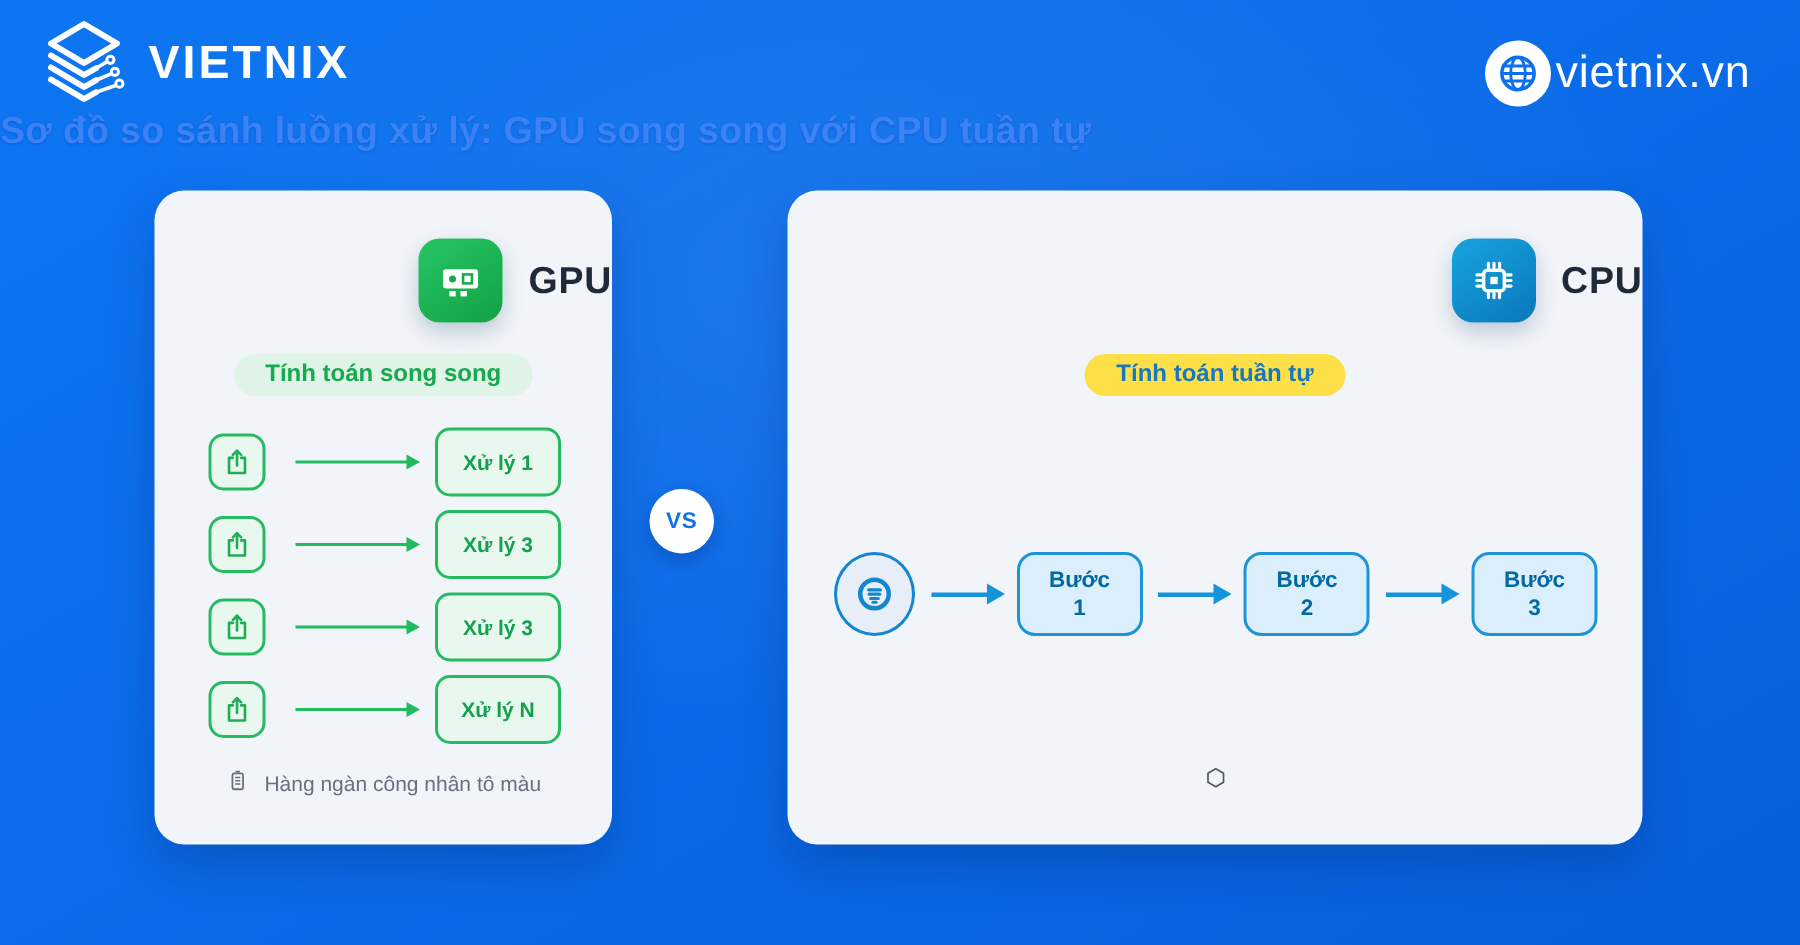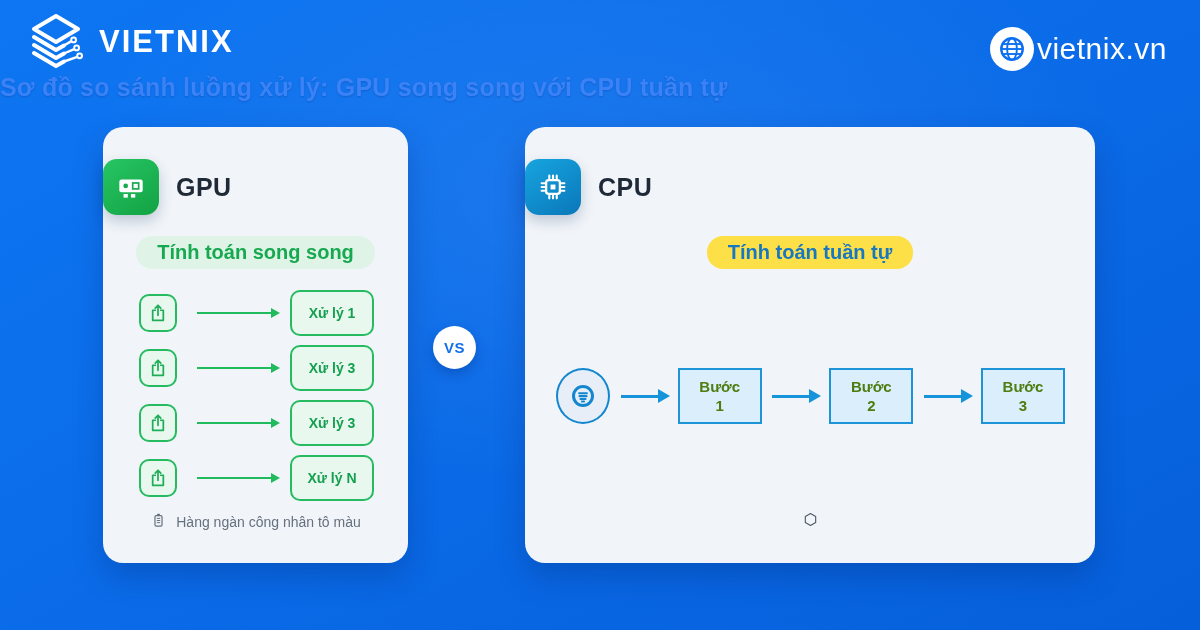--- a/index.html
+++ b/index.html
@@ -26,29 +26,29 @@
   .page-title { position:absolute; top:73px; left:0; right:0; 
     color:#3b82f6; font-size:25px; font-weight:bold; letter-spacing:.2px;
     text-shadow:0 1px 2px rgba(0,40,120,.25); }
 
   
   .card { position:absolute; top:127px; height:436px; background:#f1f5f9;
     border-radius:20px; box-shadow:0 14px 30px rgba(3,40,110,.28); }
   .card.gpu { left:103px; width:305px; }
   .card.cpu { left:525px; width:570px; }
 
-  .card-head { display:flex; align-items:center; justify-content:flex-start; gap:17px; margin-top:32px; }
+  .card-head { display:flex; align-items:center; justify-content:flex-end; gap:17px; margin-top:32px; }
   .chip { width:56px; height:56px; border-radius:14px; display:flex; align-items:center;
     justify-content:center; box-shadow:0 6px 14px rgba(10,40,90,.22); }
   .chip.green { background:linear-gradient(145deg,#27c564,#12a243); }
   .chip.blue  { background:linear-gradient(145deg,#17a5df,#0a77ba); }
   .card-title { font-size:25px; font-weight:bold; color:#1f2937; letter-spacing:.5px; }
 
   .badge-row { margin-top:21px; text-align:center; }
-  .badge { display:inline-block; padding:5px 21px; border-radius:16px; font-size:20px; font-weight:bold;text-align:right; }
+  .badge { display:inline-block; padding:5px 21px; border-radius:16px; font-size:16px; font-weight:bold;text-align:right; }
   .badge.green { background:#dff4e7; color:#17a94f; }
   .badge.blue  { background:#fde047; color:#1777c2; }
 
   
   .gpu-rows { margin-top:25px; }
   .grow { display:flex; align-items:center; height:38px; margin:0 34px 17px 36px; }
   .gicon-box { flex:0 0 38px; width:38px; height:38px; border:2px solid #27bb61; border-radius:10px;
     background:#e9f8ef; display:flex; align-items:center; justify-content:center; }
   .garrow { flex:1; height:0; border-top:2px solid #1fbb5c; margin:0 12px 0 20px; position:relative; }
   .garrow::after { content:""; position:absolute; right:-2px; top:-6px;
@@ -61,23 +61,23 @@
     justify-content:center; gap:9px; color:#66707e; font-size:14px; }
 
   
   .flow { position:absolute; left:31px; right:30px; top:241px; height:56px;
     display:flex; align-items:center; justify-content:space-between; }
   .flow-start { width:54px; height:56px; border-radius:50%; border:2.5px solid #1287cf;
     background:#e7eef7; display:flex; align-items:center; justify-content:center; }
   .barrow { width:46px; height:0; border-top:3.5px solid #1694da; position:relative; }
   .barrow::after { content:""; position:absolute; right:-3px; top:-9px;
     border-top:7px solid transparent; border-bottom:7px solid transparent; border-left:12px solid #1694da; }
-  .step { width:84px; height:56px; background:#dbeefb; border:2px solid #1d94d8; border-radius:0;
+  .step { width:84px; height:56px; background:#dbeefb; border:2px solid #1d94d8; border-radius:12px;
     display:flex; flex-direction:column; align-items:center; justify-content:center;
-    color:#4d7c0f; font-weight:bold; font-size:15px; line-height:1.3; }
+    color:#0369a1; font-weight:bold; font-size:15px; line-height:1.3; }
 
   .cfooter { position:absolute; left:0; right:0; bottom:31px; display:flex; justify-content:center; }
 
   
   .vs { position:absolute; left:433px; top:326px; width:43px; height:43px; border-radius:50%;
     background:#fff; display:flex; align-items:center; justify-content:center;
     color:#1470e8; font-weight:800; font-size:15px; letter-spacing:.5px;
     box-shadow:0 5px 12px rgba(0,40,120,.32); }
 </style>
 </head>

